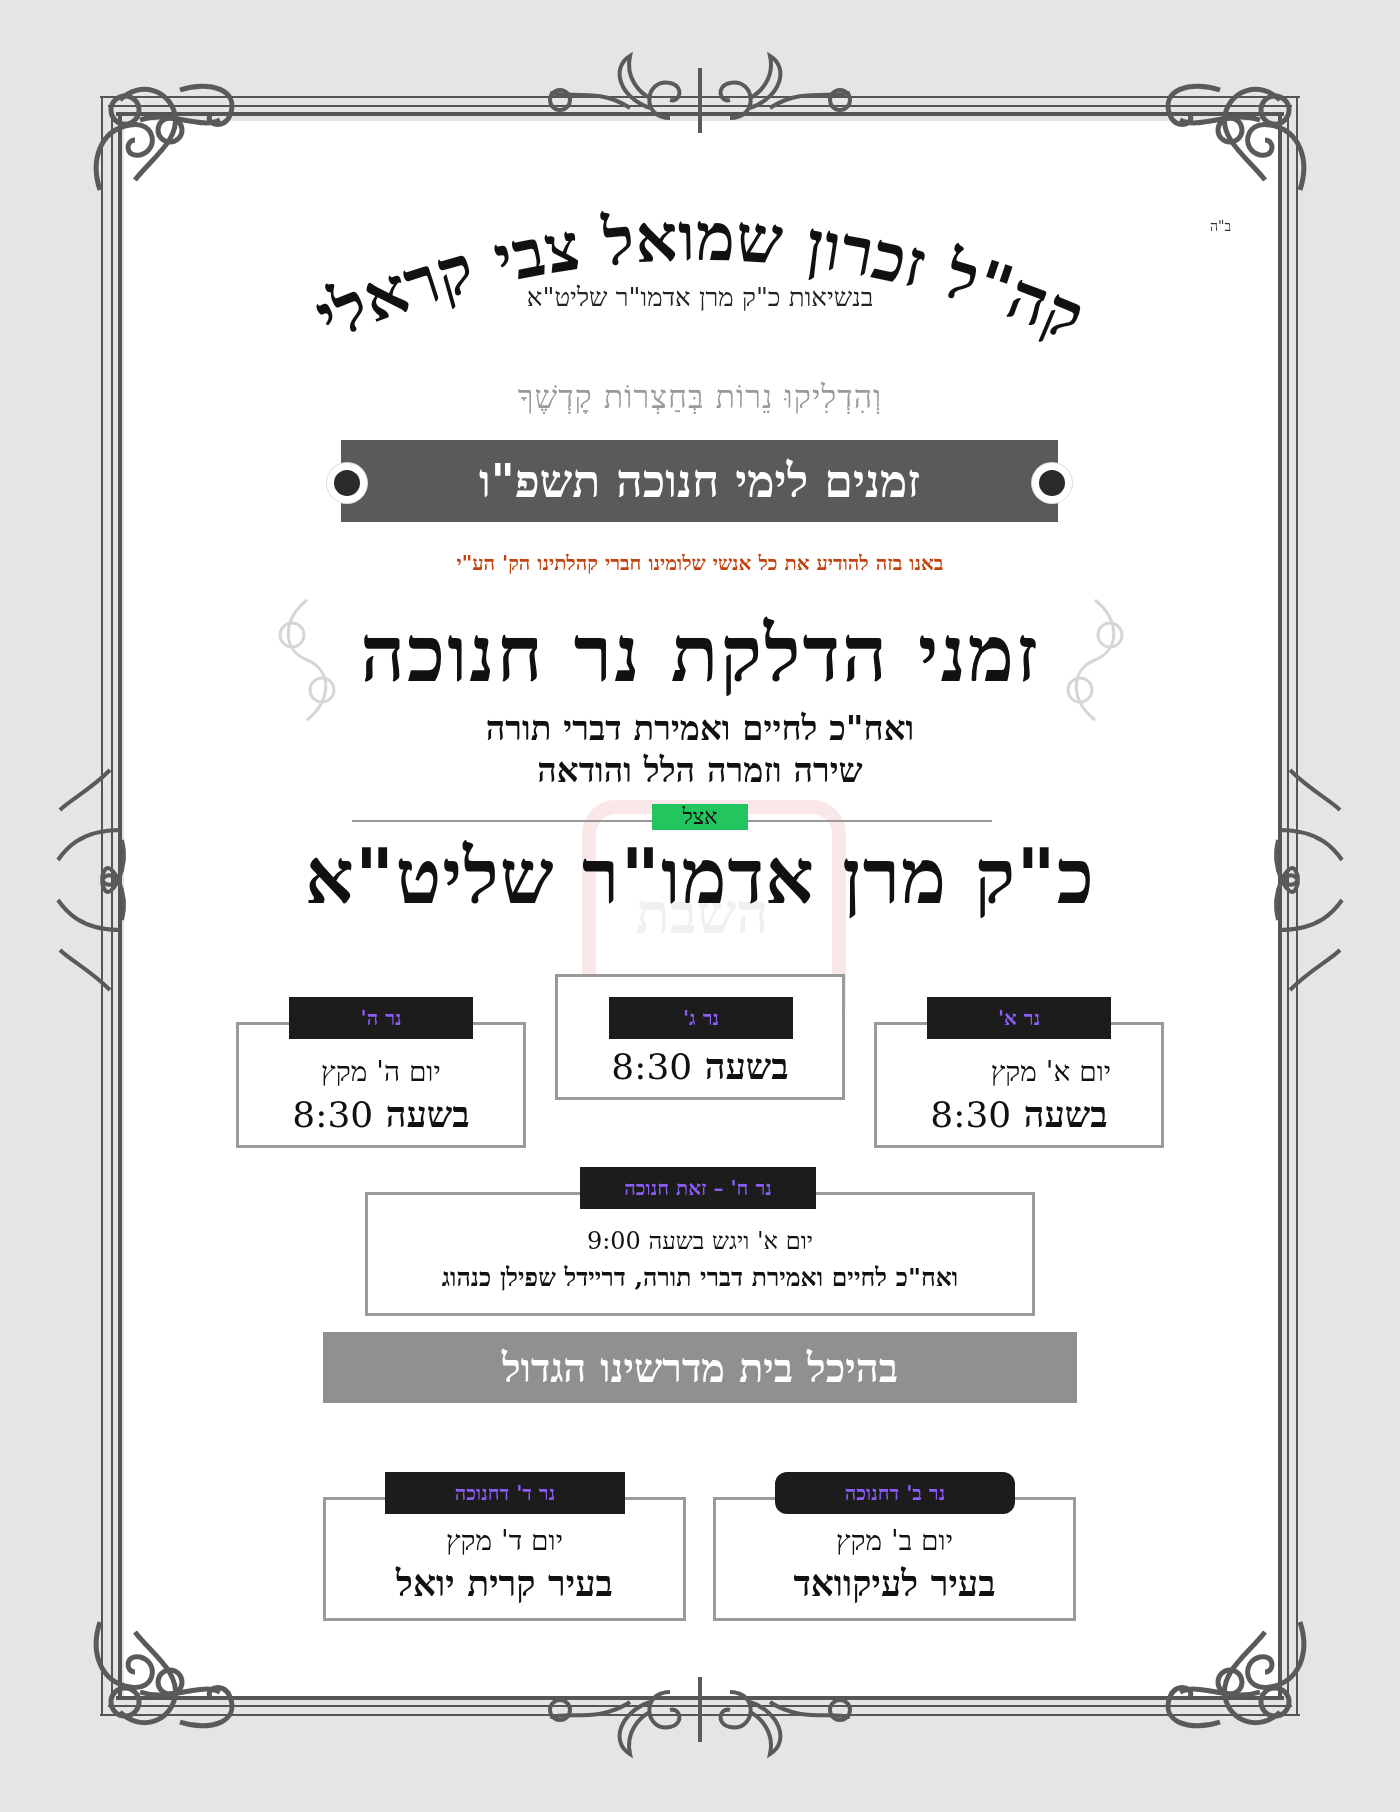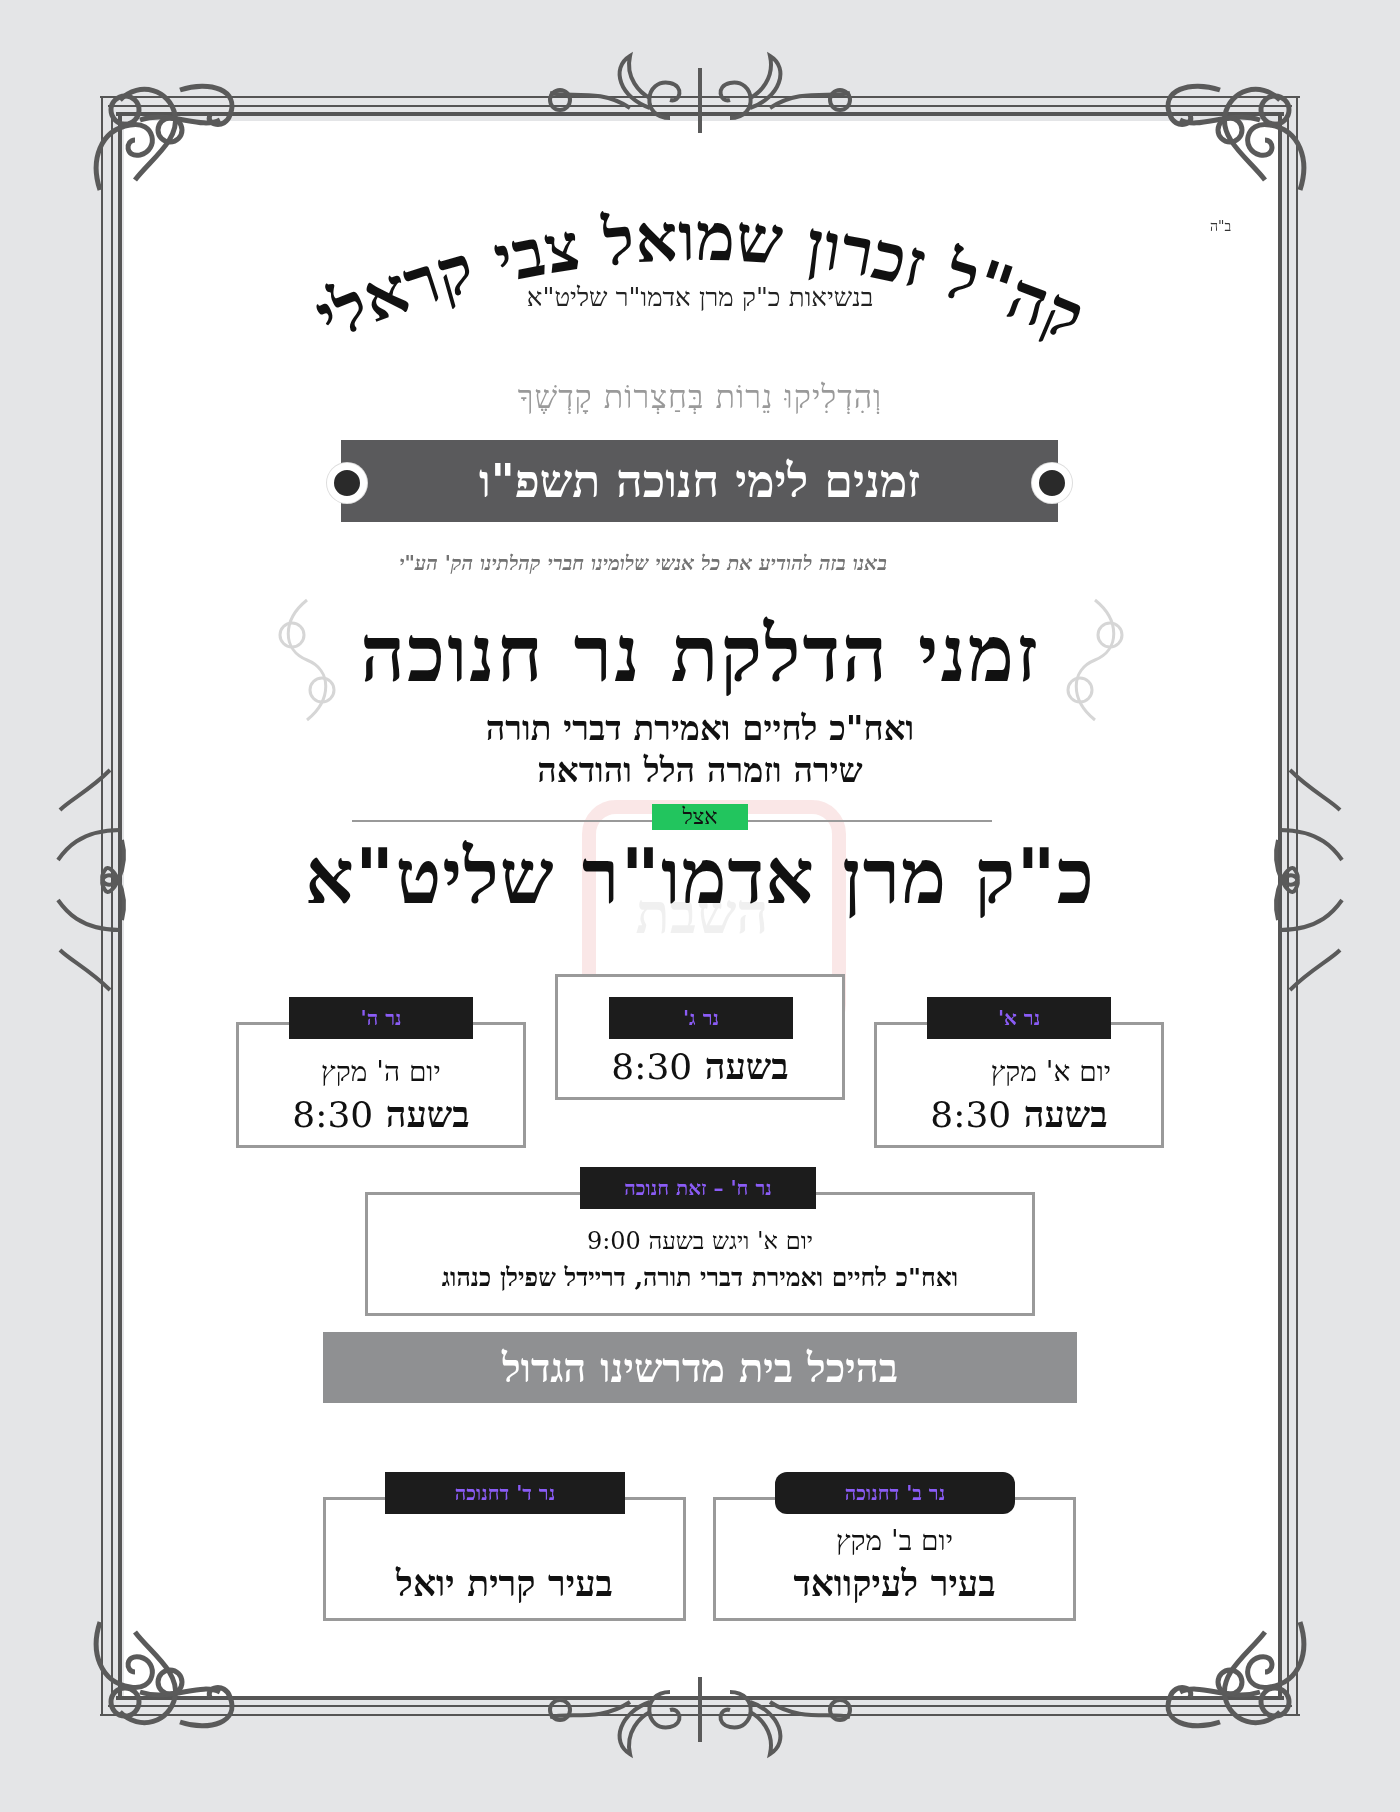--- a/index.html
+++ b/index.html
@@ -16,21 +16,21 @@
   .rtl { direction:rtl; unicode-bidi:isolate; text-align:center; }
 
   .title-arc { position:absolute; left:300px; top:210px; width:800px; height:150px; }
   .subtitle { position:absolute; top:282px; left:0; width:1400px; font-size:26px; color:#222; }
   .verse { position:absolute; top:378px; left:0; width:1400px; font-size:32px; color:#9a9a9a; letter-spacing:1px; }
 
   .banner-dark { position:absolute; left:341px; top:440px; width:717px; height:82px; background:#5a5a5c; display:flex; align-items:center; justify-content:center; }
   .banner-dark span { color:#fff; font-size:46px; font-weight:bold; }
   .banner-dot { position:absolute; width:26px; height:26px; border-radius:50%; background:#2a2a2a; border:7px solid #fff; box-shadow:0 0 0 1px #ddd; }
 
-  .announce { position:absolute; top:551px; left:0; width:1286px; font-size:20px; font-weight:bold; color:#737373;font-style:italic; }
+  .announce { position:absolute; top:551px; left:0; width:1400px; font-size:20px; font-weight:bold; color:#c2410c; }
   .big-head { position:absolute; top:608px; left:0; width:1400px; font-size:78px; font-weight:bold; letter-spacing:2px; }
   .line2 { position:absolute; top:708px; left:0; width:1400px; font-size:34px; font-weight:bold; }
   .line3 { position:absolute; top:750px; left:0; width:1400px; font-size:34px; font-weight:bold; }
   .etzel-rule { position:absolute; top:820px; left:352px; width:640px; height:0; border-top:2px solid #999; }
   .etzel { position:absolute; top:804px; left:652px; width:96px; background:#22c55e; text-align:center; font-size:22px; font-weight:normal; }
   .rebbe { position:absolute; top:832px; left:0; width:1400px; font-size:76px; font-weight:bold; letter-spacing:1px; }
 
   .watermark { position:absolute; left:582px; top:800px; width:236px; height:210px; border:14px solid rgba(230,120,120,0.18); border-radius:34px; }
   .watermark-text { position:absolute; left:582px; top:880px; width:240px; font-size:56px; color:rgba(150,150,150,0.14); font-weight:bold; }
 
@@ -239,15 +239,16 @@
   <span class="rtl">בהיכל בית מדרשינו הגדול</span>
 </div>
 
 <div class="card" style="left:713px; top:1497px; width:363px; height:124px;">
   <div class="card-line1 rtl" style="top:24px;">יום ב' מקץ</div>
   <div class="card-line2 rtl" style="top:62px;">בעיר לעיקוואד</div>
 </div>
 <div class="card-tab rtl" style="left:775px; top:1472px; width:240px; height:42px;border-radius:12px;">נר ב' דחנוכה</div>
 
 <div class="card" style="left:323px; top:1497px; width:363px; height:124px;">
+  <div class="card-line1 rtl" style="top:24px;">יום ד' מקץ</div>
   <div class="card-line2 rtl" style="top:62px;">בעיר קרית יואל</div>
 </div>
 <div class="card-tab rtl" style="left:385px; top:1472px; width:240px; height:42px;">נר ד' דחנוכה</div>
 
 </body></html>

